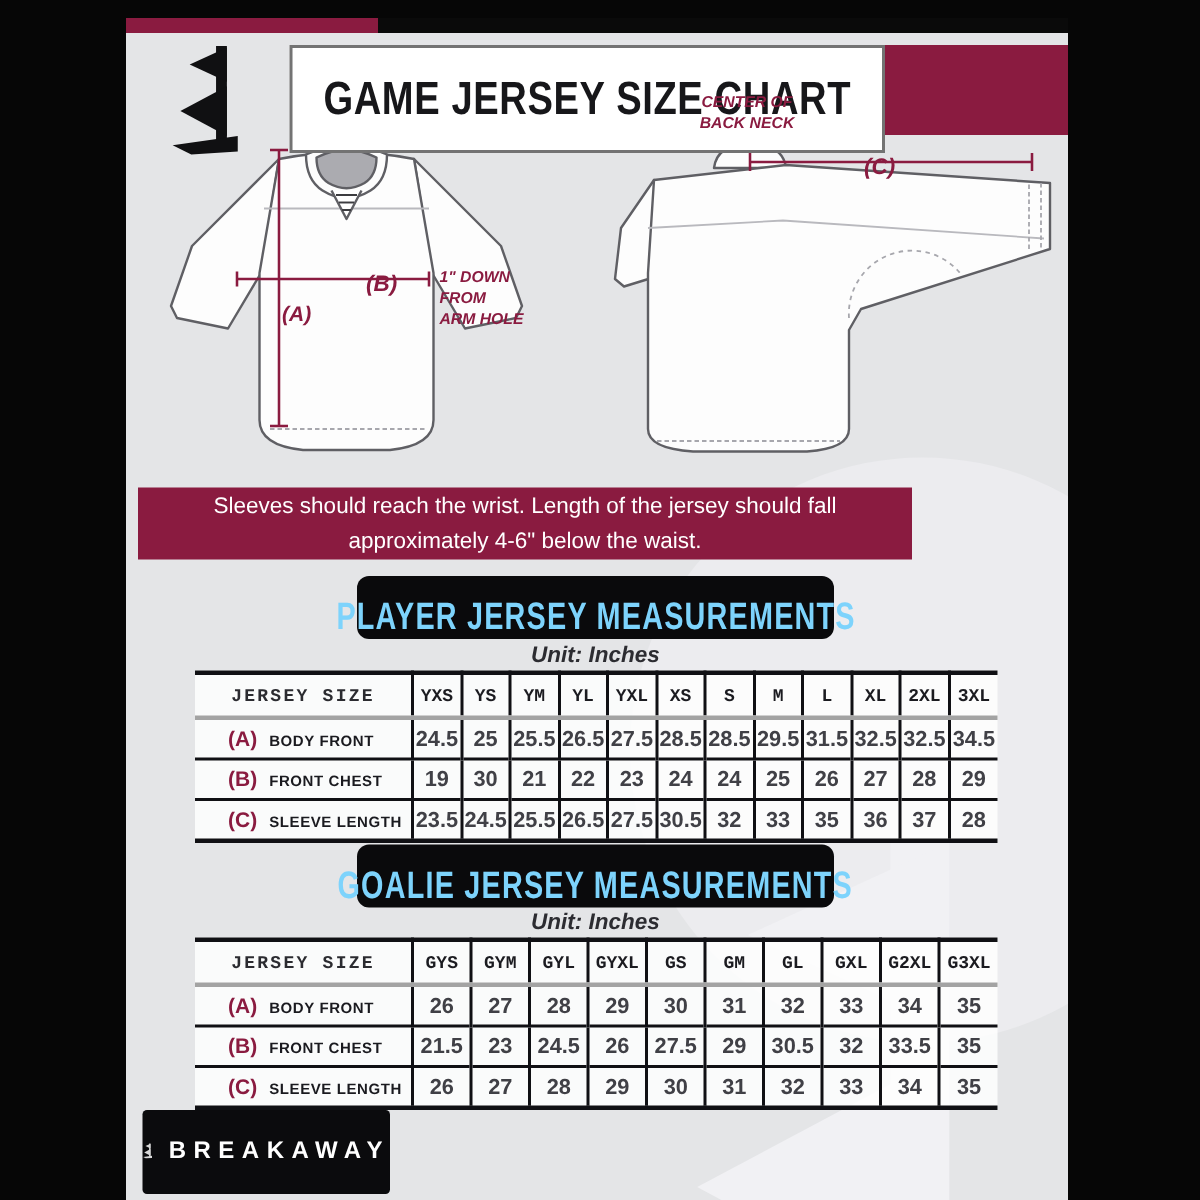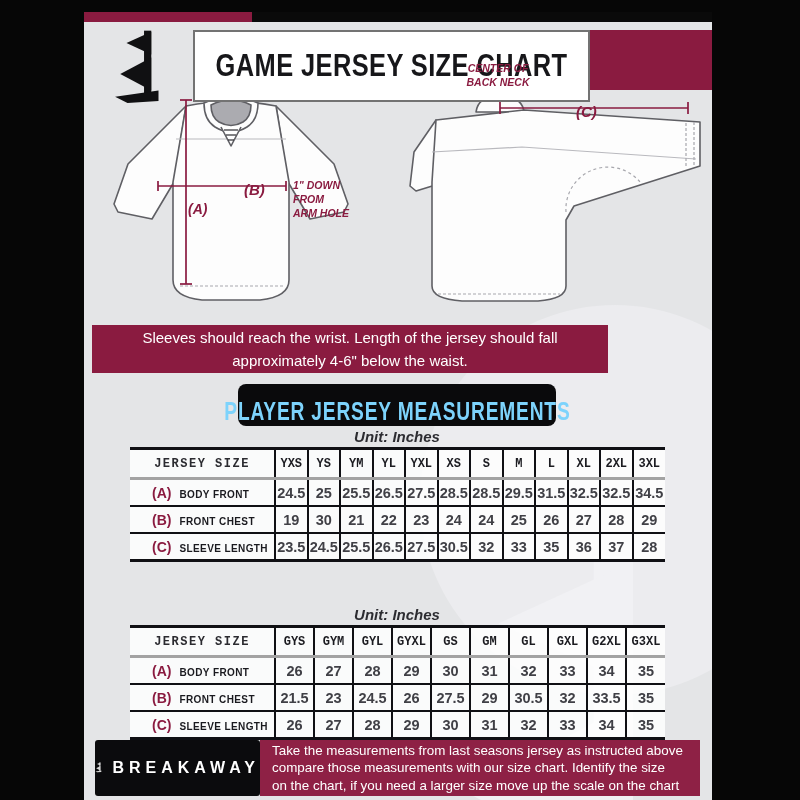--- a/index.html
+++ b/index.html
@@ -255,20 +255,23 @@
           <td>32</td>
           <td>33</td>
           <td>35</td>
           <td>36</td>
           <td>37</td>
           <td>28</td>
         </tr>
       </tbody>
     </table>
 
+  <div class="abs z2 section-banner" style="top:563px;">
+    <span class="cond2">GOALIE JERSEY MEASUREMENTS</span>
+  </div>
   <div class="abs z2 unit" style="top:606px;">Unit: Inches</div>
   <table class="size-table z2" id="goalie-table">
       <colgroup>
         <col style="width: 145px;">
         <col style="width: 39px;">
         <col style="width: 39px;">
         <col style="width: 39px;">
         <col style="width: 39px;">
         <col style="width: 39px;">
         <col style="width: 39px;">
@@ -339,20 +342,17 @@
     <svg width="26" height="36" viewBox="0 0 60 84">
       <g fill="#d8d8d8">
         <rect x="31" y="2" width="7" height="66"></rect>
         <polygon points="38,3 14,14 38,25"></polygon>
         <polygon points="38,28 8,44 38,60"></polygon>
         <polygon points="3,66 45,60 45,70 15,72"></polygon>
       </g>
     </svg>
     <span class="brand-word">BREAKAWAY</span>
   </div>
-  <div class="abs z2 footer-maroon">Take the measurements from last seasons jersey as instructed above
-compare those measurements  with our size chart. Identify the size
-on the chart, if you need a larger size move up the scale on the chart</div>
 
   <div class="abs z5 frame frame-left"></div>
   <div class="abs z5 frame frame-right"></div>
   <div class="abs z5 frame frame-top"></div>
 </div>
 
 </body></html>

